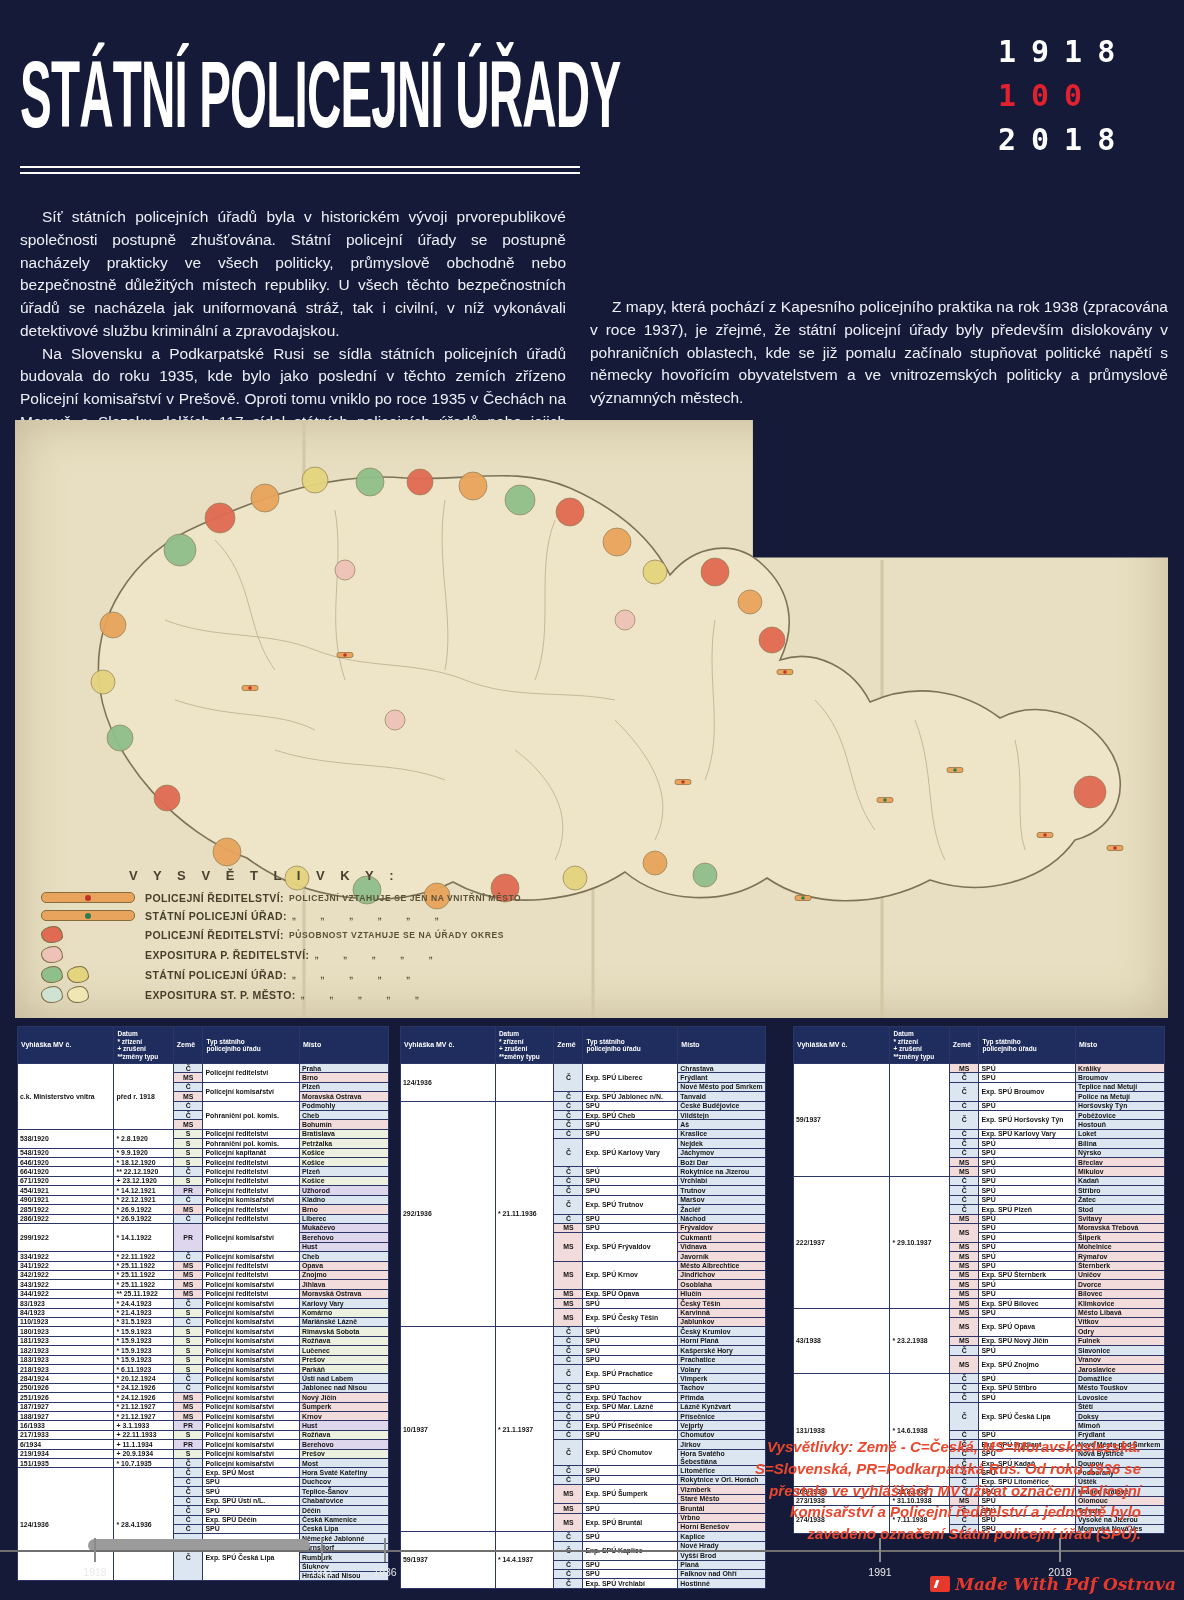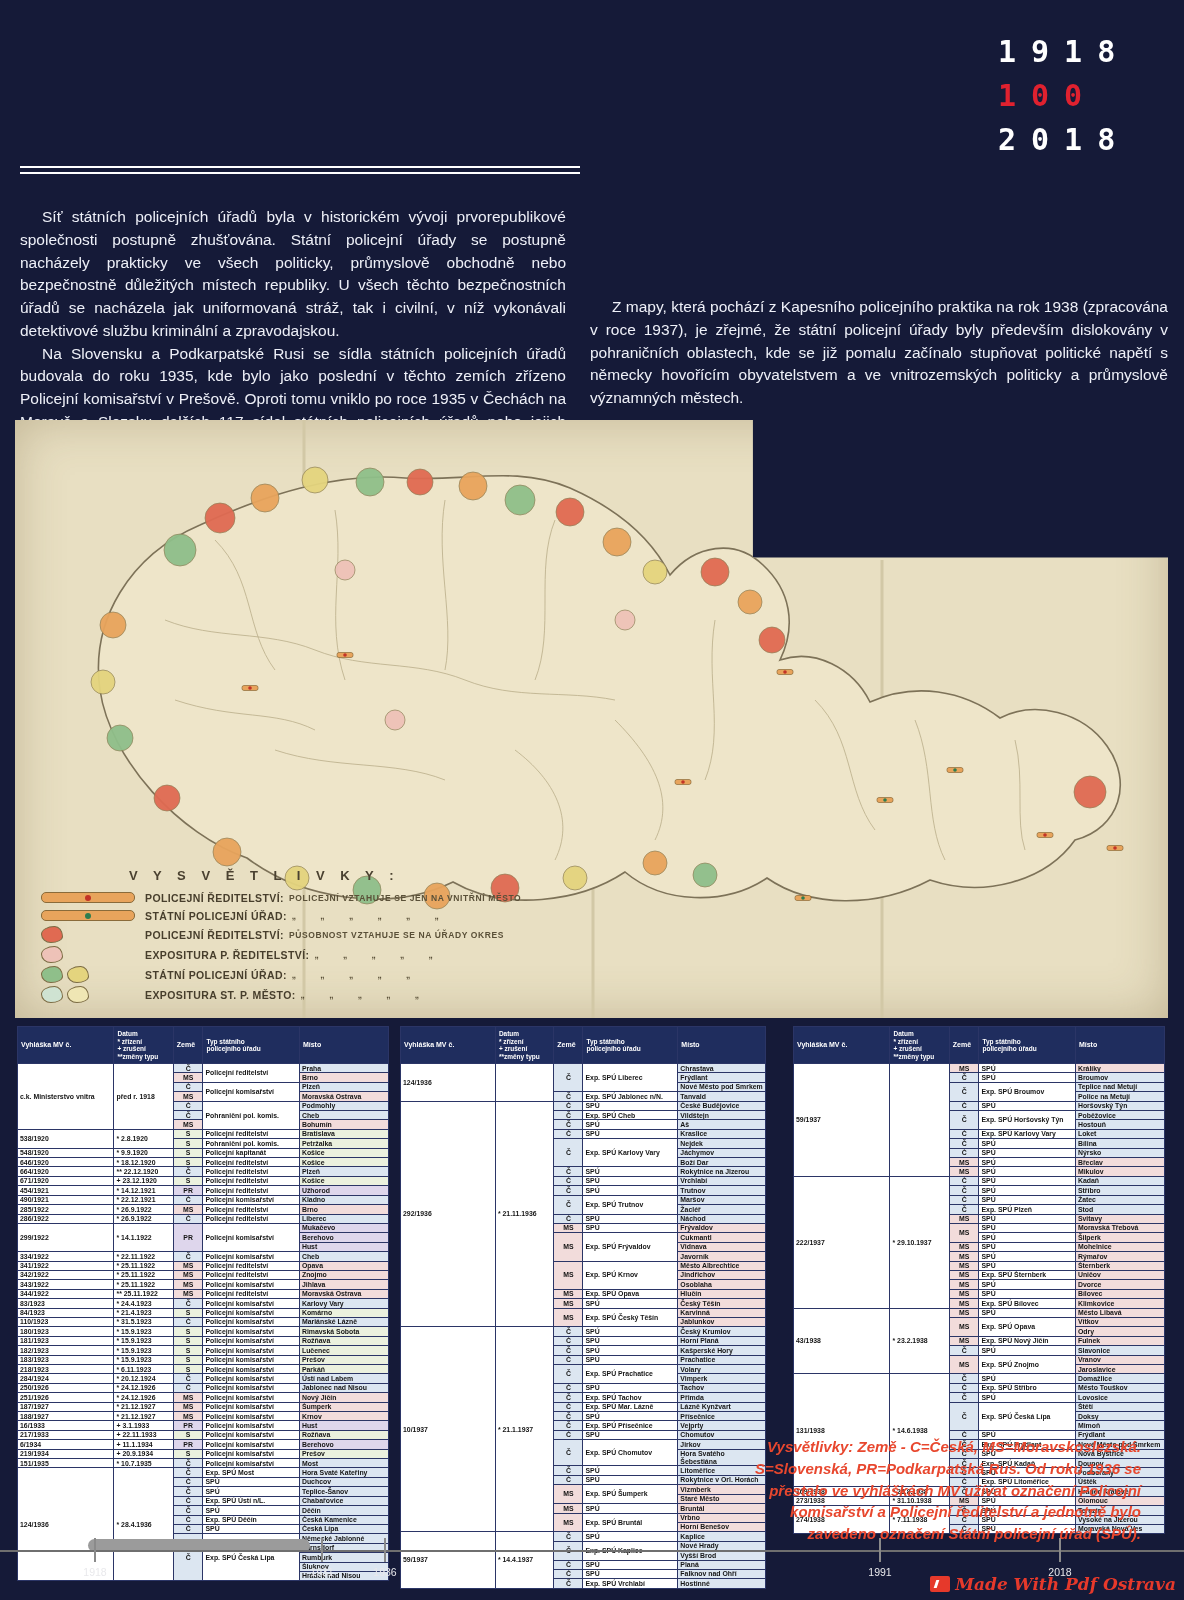--- a/index.html
+++ b/index.html
@@ -79,20 +79,23 @@
   .wm-icon:after{content:"";position:absolute;left:5px;top:4px;width:10px;height:8px;
                  border-left:3px solid #fff;transform:skewX(-18deg);}
   .wm-text{font-family:"DejaVu Serif",serif;font-style:italic;font-weight:700;
            font-size:17px;color:#e6392b;white-space:nowrap;}
 </style>
 </head>
 <body>
 
 <div class="poster">
 
+  <div class="title-block">
+    <div class="main-title">STÁTNÍ POLICEJNÍ ÚŘADY</div>
+  </div>
   <div class="title-rule"></div>
   <div class="years-block">
     <div class="yline">1918</div>
     <div class="yline accent">100</div>
     <div class="yline">2018</div>
   </div>
 
   <div class="intro-left">
     <p>Síť státních policejních úřadů byla v historickém vývoji prvorepublikové společnosti postupně zhušťována. Státní policejní úřady se postupně nacházely prakticky ve všech politicky, průmyslově obchodně nebo bezpečnostně důležitých místech republiky. U všech těchto bezpečnostních úřadů se nacházela jak uniformovaná stráž, tak i civilní, v níž vykonávali detektivové službu kriminální a zpravodajskou.</p>
     <p>Na Slovensku a Podkarpatské Rusi se sídla státních policejních úřadů budovala do roku 1935, kde bylo jako poslední v těchto zemích zřízeno Policejní komisařství v Prešově. Oproti tomu vniklo po roce 1935 v Čechách na Moravě a Slezsku dalších 117 sídel státních policejních úřadů nebo jejich expozitur.</p>

